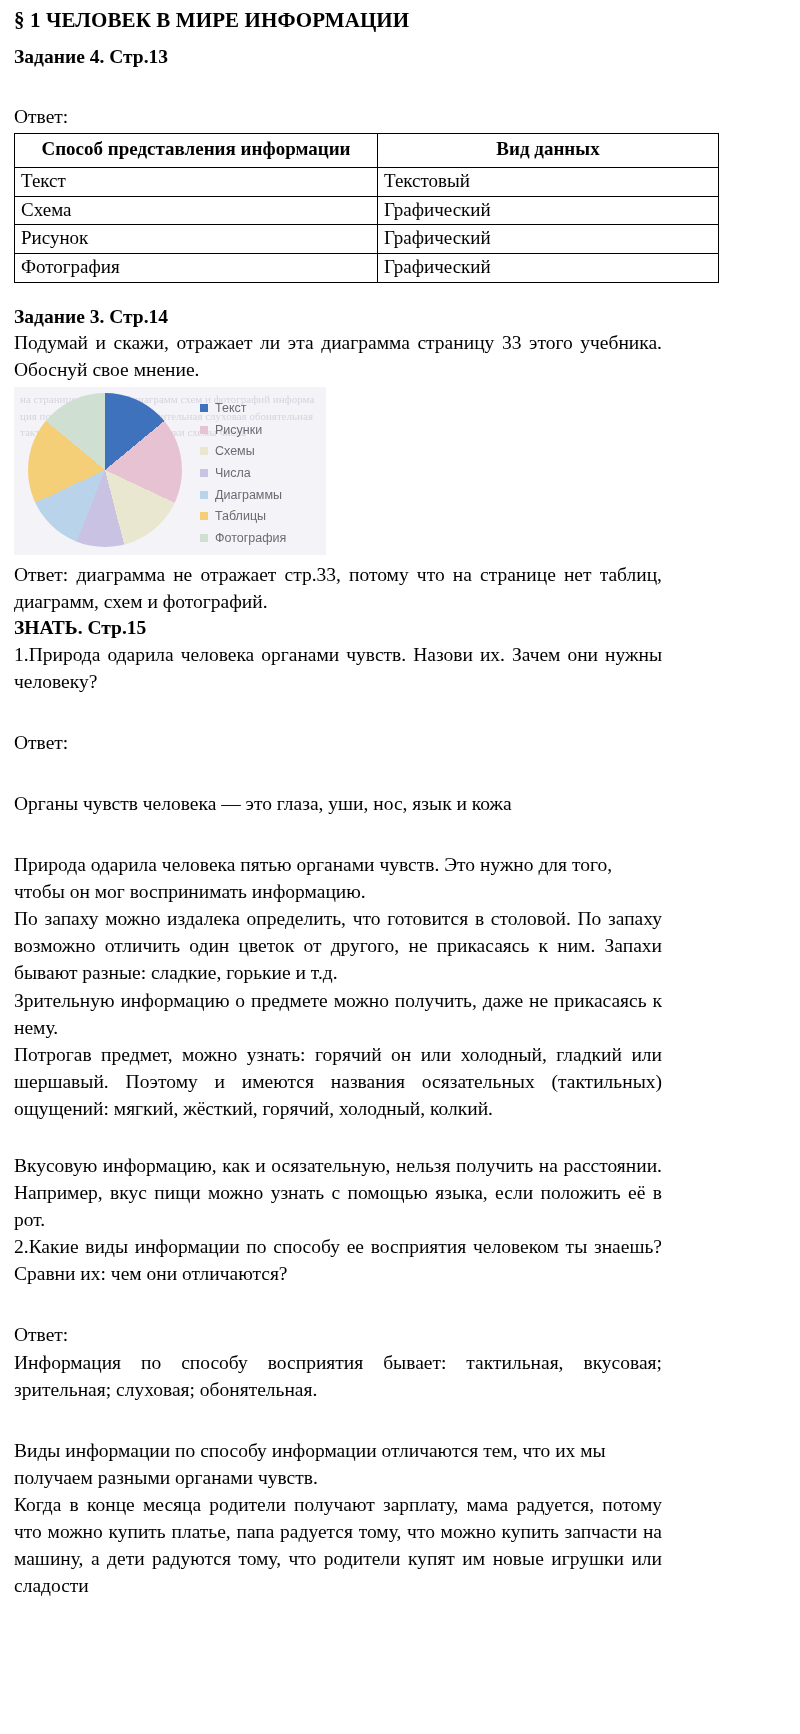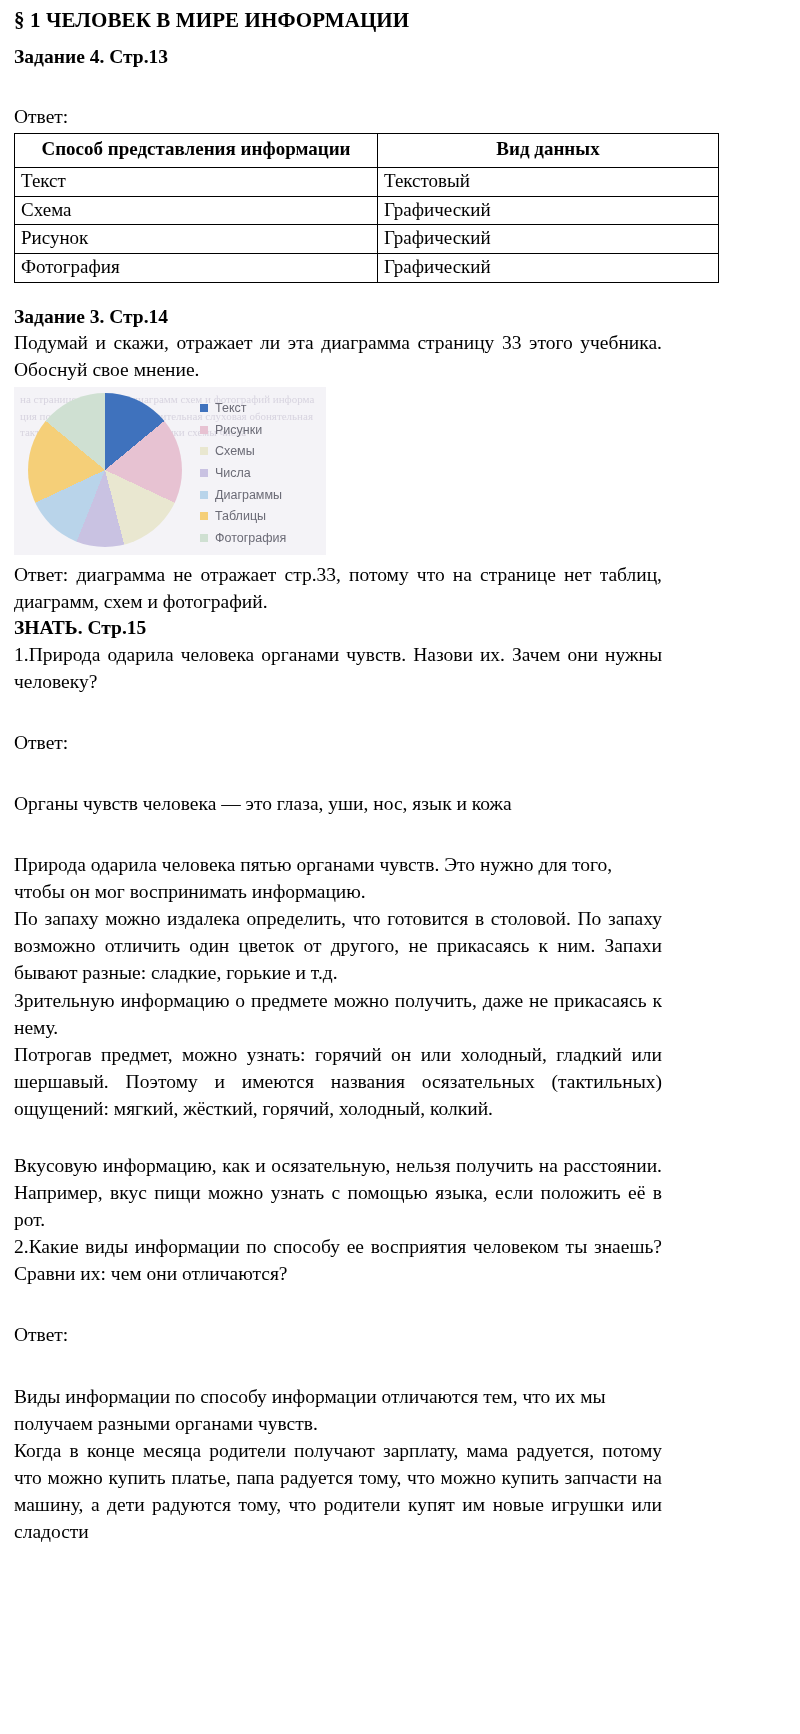--- a/index.html
+++ b/index.html
@@ -214,16 +214,17 @@
   <p class="para left">Природа одарила человека пятью органами чувств. Это нужно для того, чтобы он мог воспринимать информацию.</p>
   <p class="para">По запаху можно издалека определить, что готовится в столовой. По запаху возможно отличить один цветок от другого, не прикасаясь к ним. Запахи бывают разные: сладкие, горькие и т.д.</p>
   <p class="para">Зрительную информацию о предмете можно получить, даже не прикасаясь к нему.</p>
   <p class="para">Потрогав предмет, можно узнать: горячий он или холодный, гладкий или шершавый. Поэтому и имеются названия осязательных (тактильных) ощущений: мягкий, жёсткий, горячий, холодный, колкий.</p>
 
   <div class="gap-lg"></div>
 
   <p class="para">Вкусовую информацию, как и осязательную, нельзя получить на расстоянии. Например, вкус пищи можно узнать с помощью языка, если положить её в рот.</p>
   <p class="para">2.Какие виды информации по способу ее восприятия человеком ты знаешь? Сравни их: чем они отличаются?</p>
   <p class="para left">Ответ:</p>
+  <p class="para">Информация по способу восприятия бывает: тактильная, вкусовая; зрительная; слуховая; обонятельная.</p>
   <p class="para left">Виды информации по способу информации отличаются тем, что их мы получаем разными органами чувств.</p>
   <p class="para">Когда в конце месяца родители получают зарплату, мама радуется, потому что можно купить платье, папа радуется тому, что можно купить запчасти на машину, а дети радуются тому, что родители купят им новые игрушки или сладости</p>
 
 </div>
 
 </body></html>

